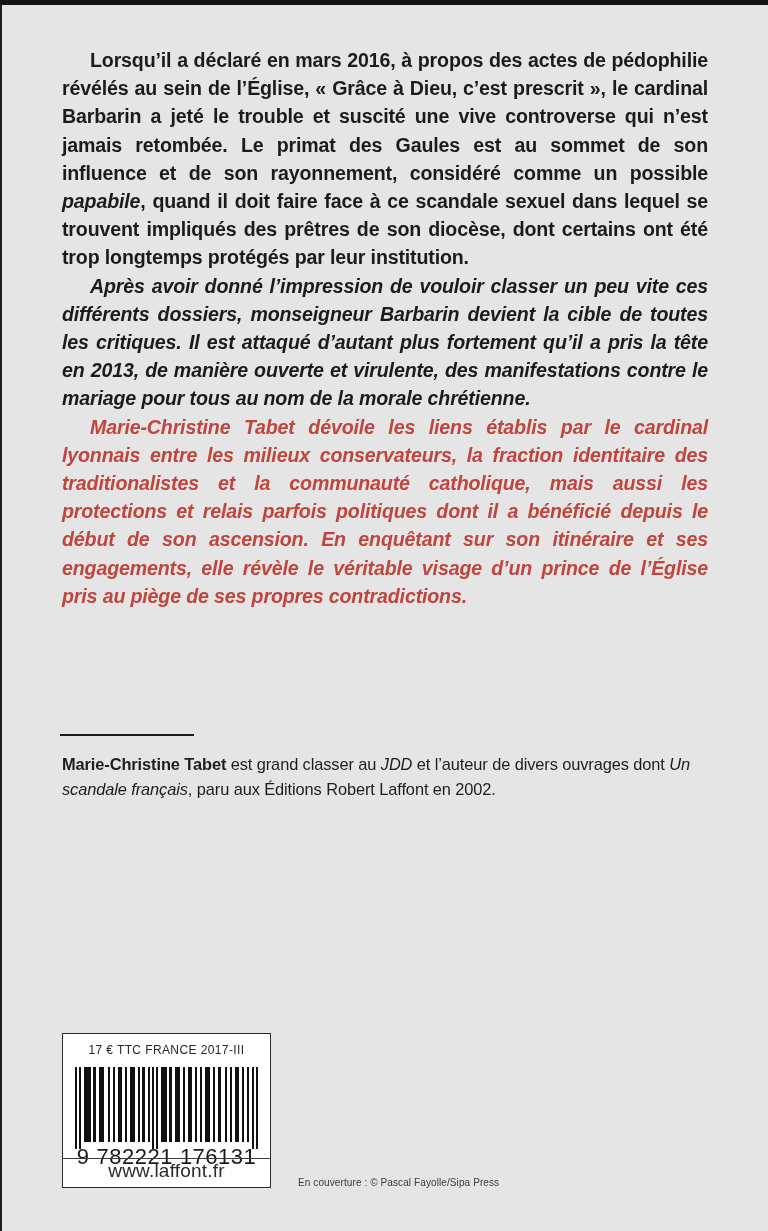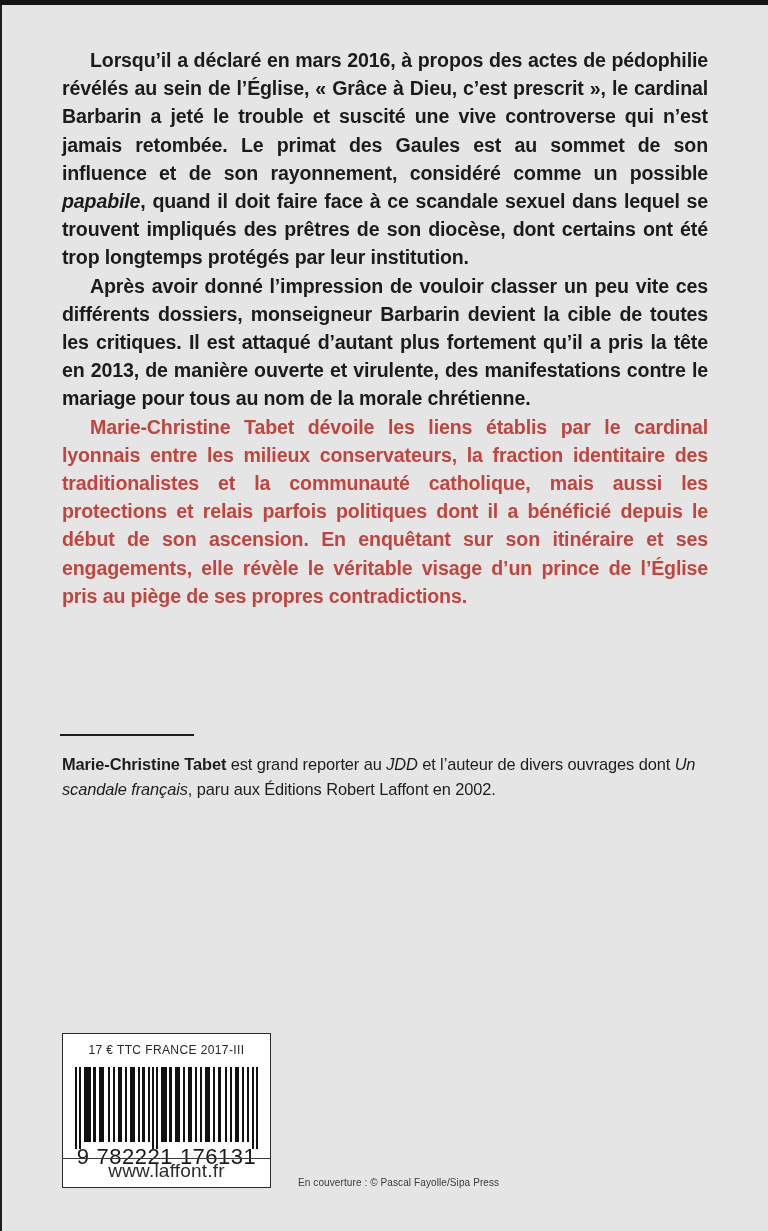--- a/index.html
+++ b/index.html
@@ -46,21 +46,21 @@
     margin: 0;
     font-size: 19.6px;
     line-height: 28.2px;
     color: #1b1b1b;
     text-align: justify;
     text-indent: 28px;
     font-weight: 600;
     letter-spacing: -0.15px;
     -webkit-font-smoothing: antialiased;
   }
-  p.para + p.para { margin-top: 0; }
+  p.para + p.para { margin-top: 0; font-style: italic; }
 
   p.para.red {
     color: #c0453e;
     margin-top: 32px;
   }
   p.para.red b { font-weight: 700; }
 
   .rule {
     position: absolute;
     left: 60px;
@@ -171,21 +171,21 @@
     <p class="para"><span>Lorsqu’il a déclaré en mars 2016, à propos des actes de pédophilie révélés au sein de l’Église, « Grâce à Dieu, c’est prescrit », le cardinal Barbarin a jeté le trouble et suscité une vive controverse qui n’est jamais retombée. Le primat des Gaules est au sommet de son influence et de son rayonnement, considéré comme un possible </span><em>papabile</em><span>, quand il doit faire face à ce scandale sexuel dans lequel se trouvent impliqués des prêtres de son diocèse, dont certains ont été trop longtemps protégés par leur institution.</span></p>
 
     <p class="para">Après avoir donné l’impression de vouloir classer un peu vite ces différents dossiers, monseigneur Barbarin devient la cible de toutes les critiques. Il est attaqué d’autant plus fortement qu’il a pris la tête en 2013, de manière ouverte et virulente, des manifestations contre le mariage pour tous au nom de la morale chrétienne.</p>
 
     <p class="para red"><b>Marie-Christine Tabet</b><span> dévoile les liens établis par le cardinal lyonnais entre les milieux conservateurs, la fraction identitaire des traditionalistes et la communauté catholique, mais aussi les protections et relais parfois politiques dont il a bénéficié depuis le début de son ascension. En enquêtant sur son itinéraire et ses engagements, elle révèle le véritable visage d’un prince de l’Église pris au piège de ses propres contradictions.</span></p>
 
   </div>
 
   <div class="rule"></div>
 
-  <p class="bio"><b>Marie-Christine Tabet</b><span> est grand reporter au </span><i>JDD</i><span> et l’auteur de divers ouvrages dont </span><i>Un scandale français</i><span>, paru aux Éditions Robert Laffont en 2002.</span></p>
+  <p class="bio"><b>Marie-Christine Tabet</b><span> est grand classer au </span><i>JDD</i><span> et l’auteur de divers ouvrages dont </span><i>Un scandale français</i><span>, paru aux Éditions Robert Laffont en 2002.</span></p>
 
   <div class="barcode-box">
 
     <div class="barcode-price">17 € TTC FRANCE 2017-III</div>
 
     <div class="bars-wrap">
       <svg width="185" height="82" viewBox="0 0 185 82" xmlns="http://www.w3.org/2000/svg" aria-hidden="true">
         <rect x="0" y="0" width="2" height="82" fill="#111"></rect>
         <rect x="4" y="0" width="2" height="82" fill="#111"></rect>
         <rect x="9" y="0" width="7" height="75" fill="#111"></rect>

